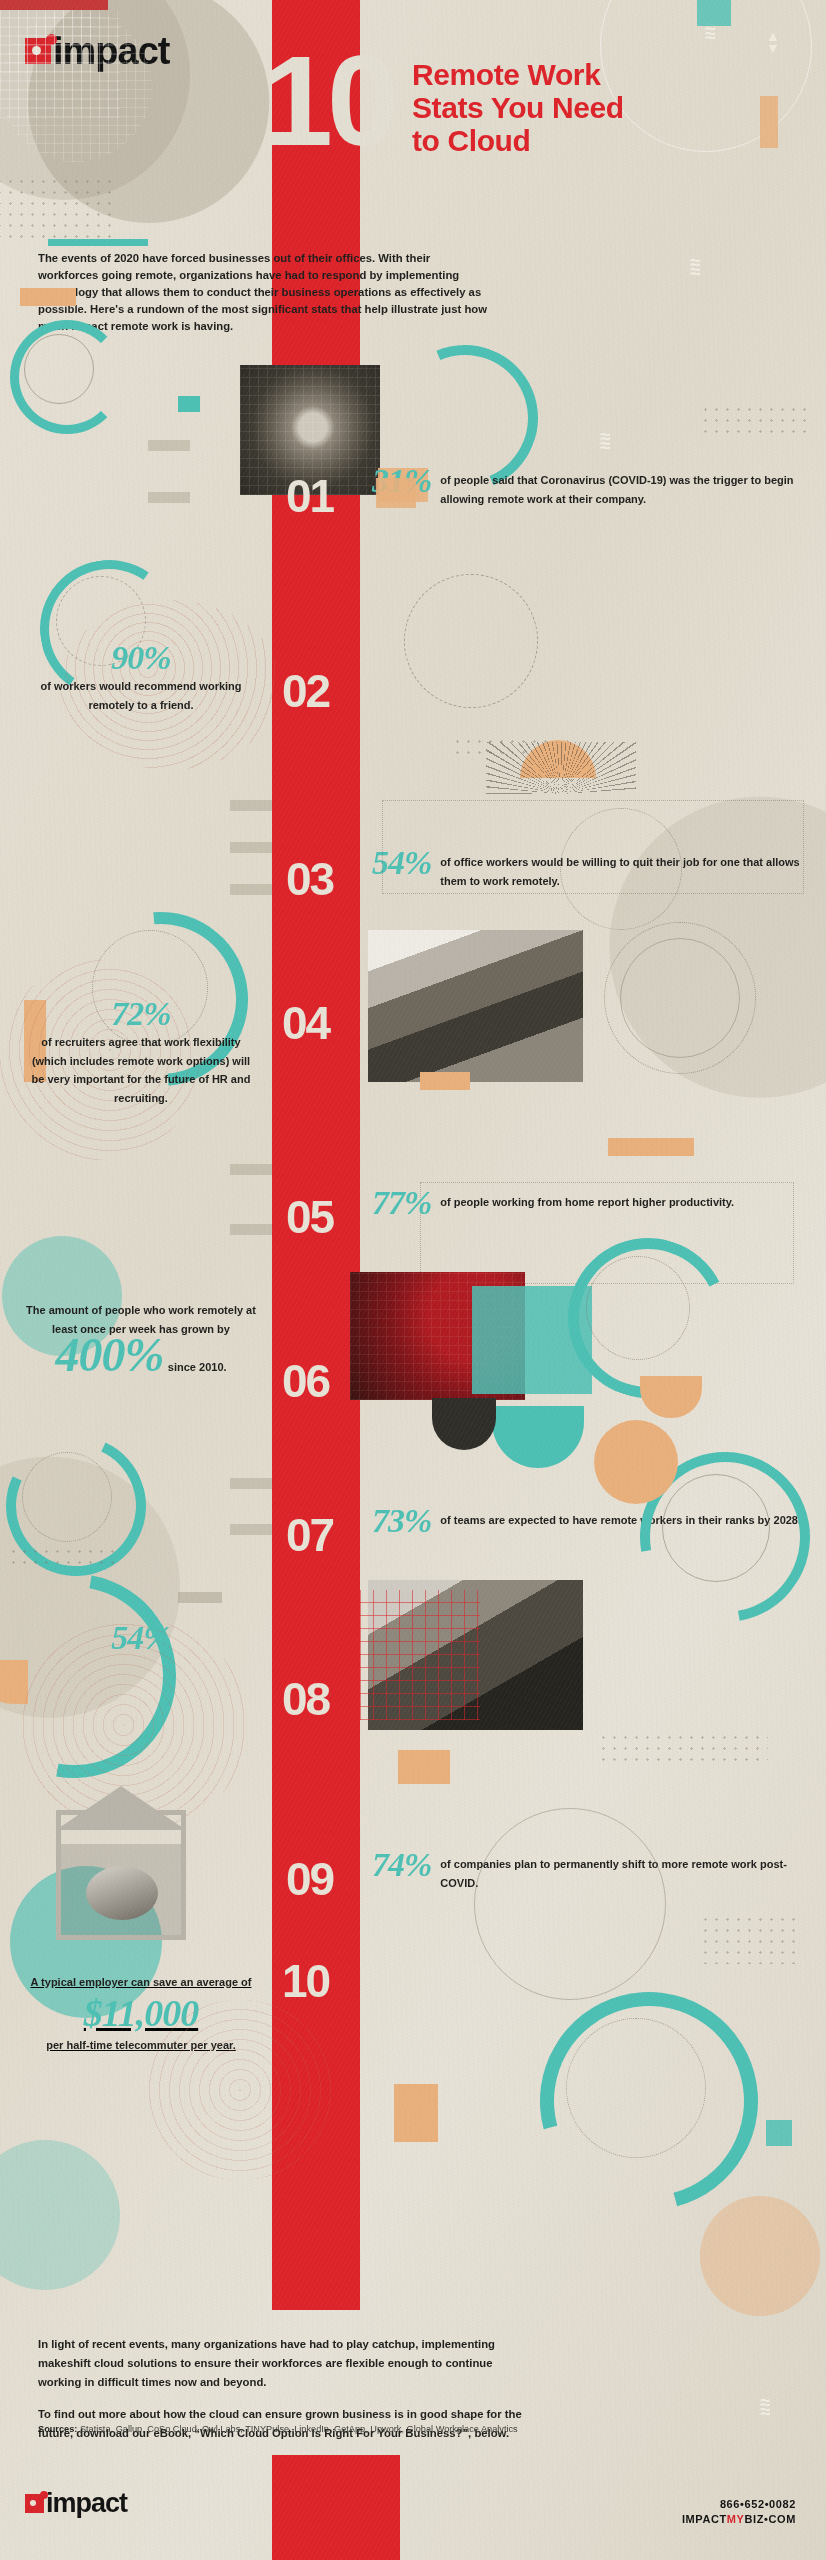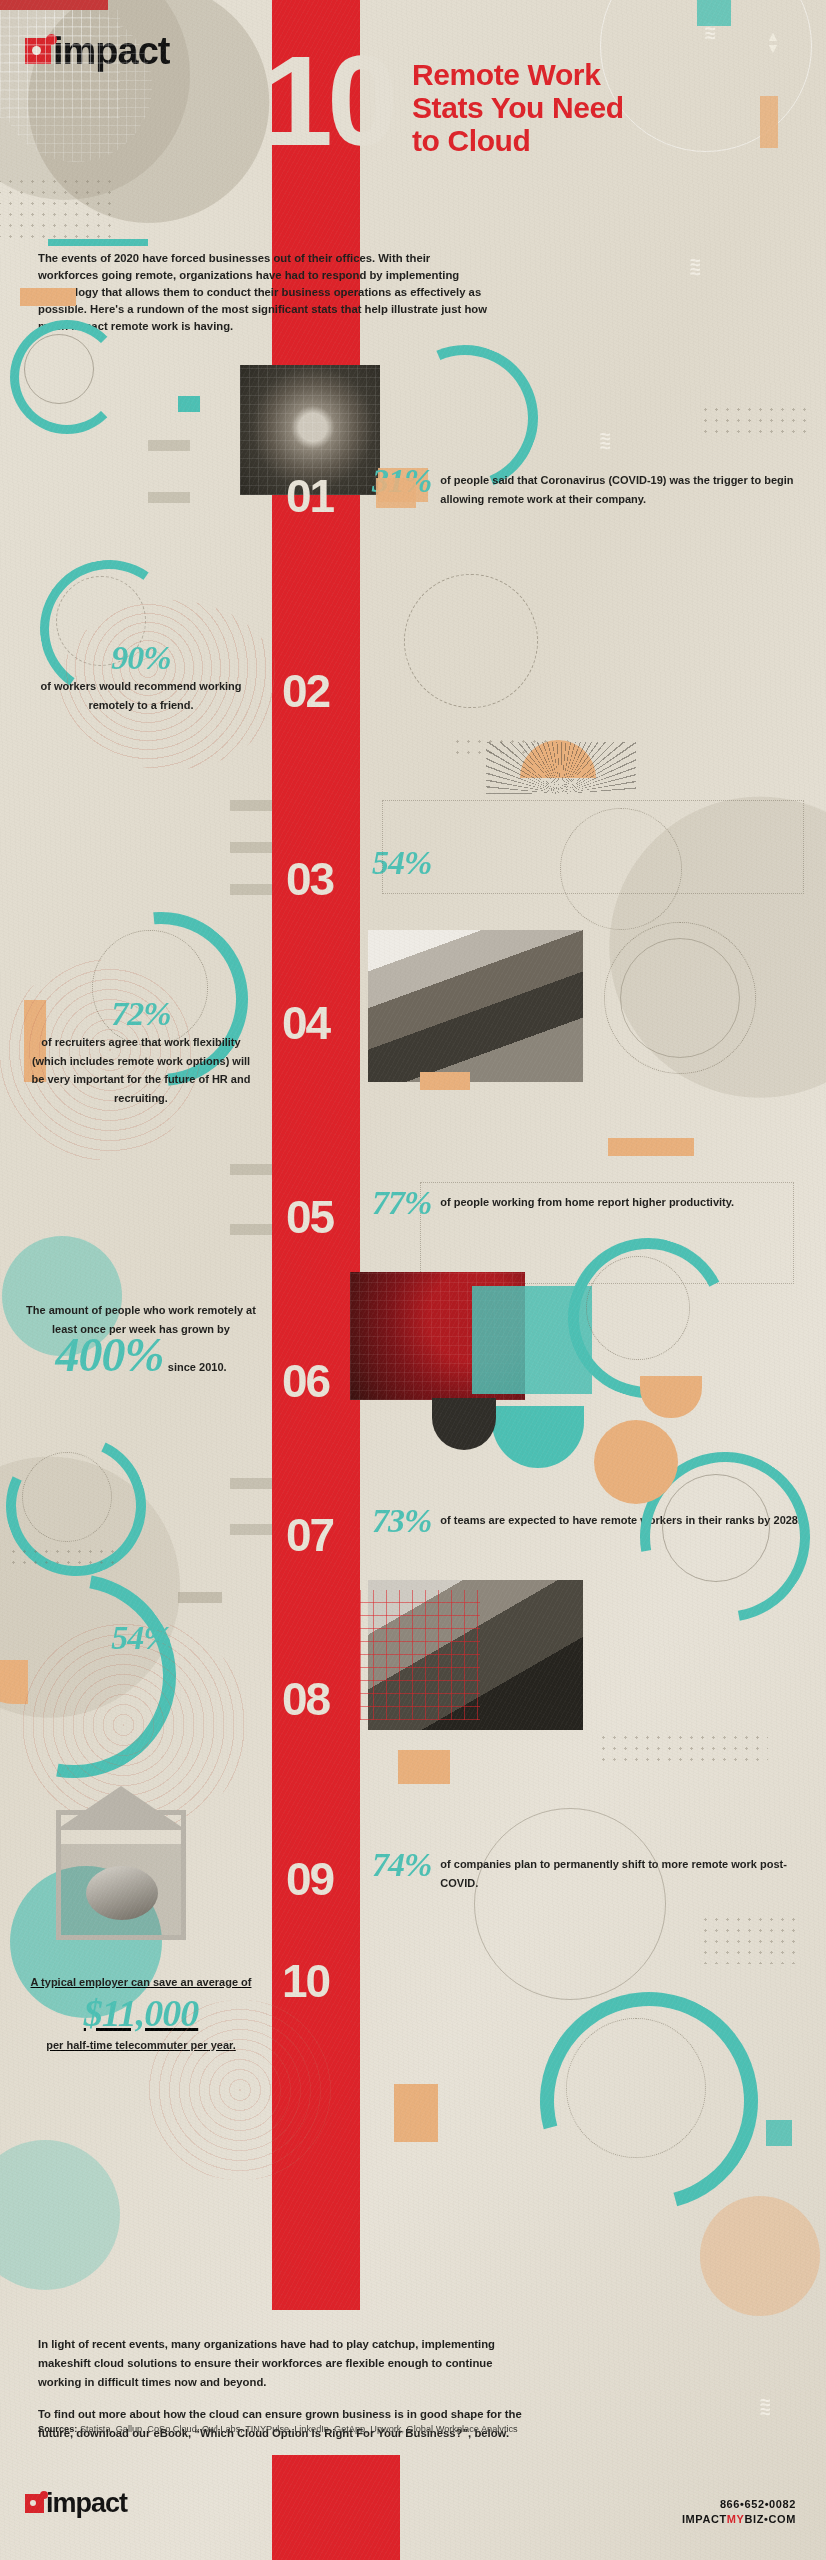--- a/index.html
+++ b/index.html
@@ -191,20 +191,21 @@
 
   <div class="deco swatch" style="left:230px;top:800px;width:42px;height:11px;background:rgba(150,142,122,.35);"></div>
   <div class="deco swatch" style="left:230px;top:842px;width:42px;height:11px;background:rgba(150,142,122,.35);"></div>
   <div class="deco swatch" style="left:230px;top:884px;width:42px;height:11px;background:rgba(150,142,122,.35);"></div>
   <div class="deco" style="left:520px;top:740px;width:76px;height:38px;background:#e9b07c;border-radius:38px 38px 0 0;"></div>
   <div class="deco" style="left:486px;top:742px;width:150px;height:52px;
       background:repeating-conic-gradient(from 190deg at 50% 100%, rgba(60,56,48,.45) 0deg 1deg, rgba(0,0,0,0) 1deg 5deg);"></div>
   <div class="num" style="left:286px;top:856px;">03</div>
   <div class="stat right-stat" style="top:852px;">
     <span class="pct">54%</span>
+    <span class="body-txt">of office workers would be willing to quit their job for one that allows them to work remotely.</span>
   </div>
   <div class="deco ring" style="left:560px;top:808px;width:120px;height:120px;border-width:1px;border-style:dotted;border-color:rgba(120,112,95,.55);"></div>
   <div class="deco" style="left:382px;top:800px;width:420px;height:92px;border:1px dotted rgba(120,112,95,.45);"></div>
 
   <div class="deco ring" style="left:74px;top:912px;width:150px;height:150px;border-width:12px;border-color:#4cc0b4 #4cc0b4 transparent transparent;transform:rotate(40deg);"></div>
   <div class="deco ring" style="left:92px;top:930px;width:114px;height:114px;border-width:1px;border-style:dotted;border-color:rgba(120,112,95,.6);"></div>
   <div class="deco" style="left:24px;top:1000px;width:22px;height:82px;background:#e9b07c;"></div>
   <div class="deco" style="left:0px;top:960px;width:200px;height:200px;border-radius:50%;
       background:repeating-radial-gradient(circle at 55% 45%, rgba(190,110,90,.20) 0 1px, rgba(0,0,0,0) 1px 10px);"></div>
   <div class="stat left-stat" style="left:26px;top:996px;">

